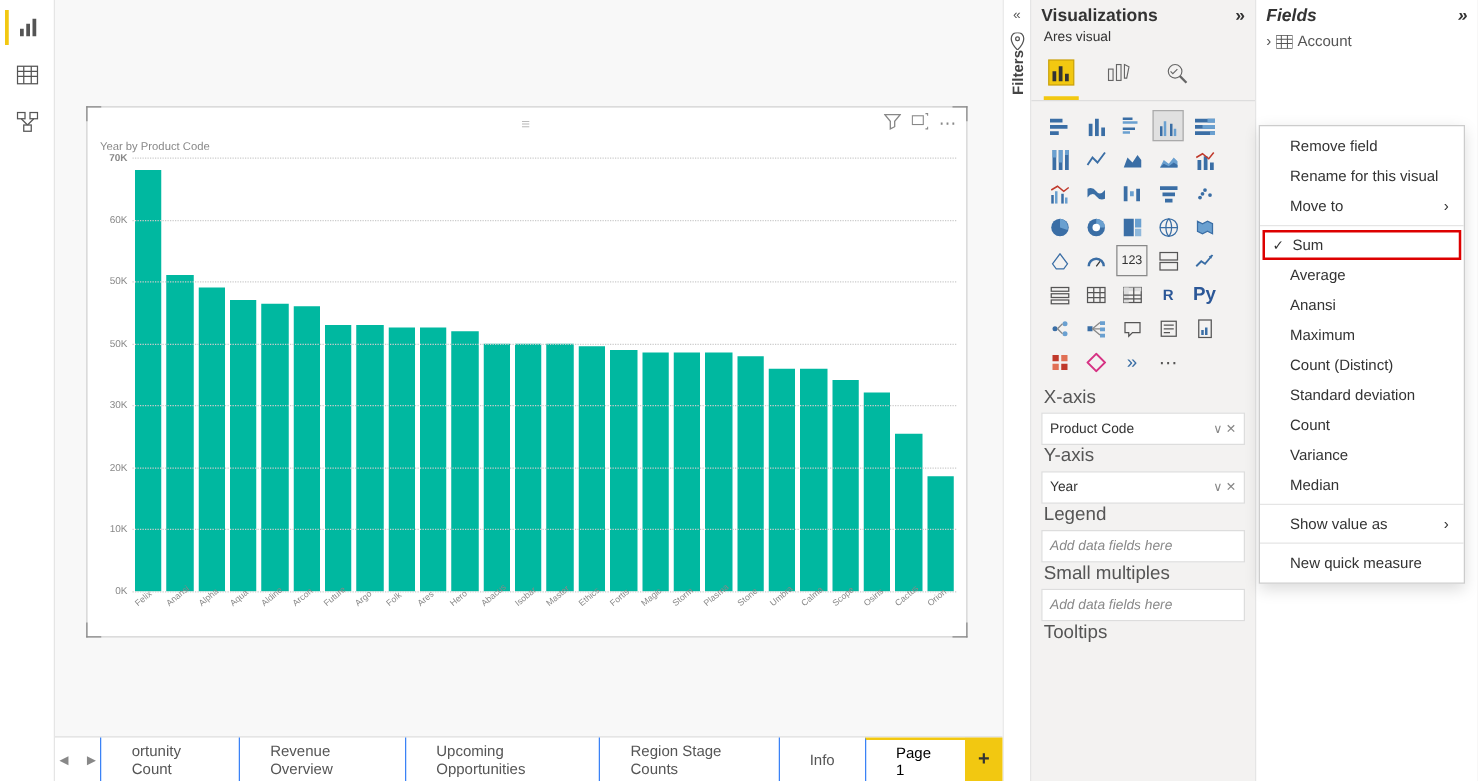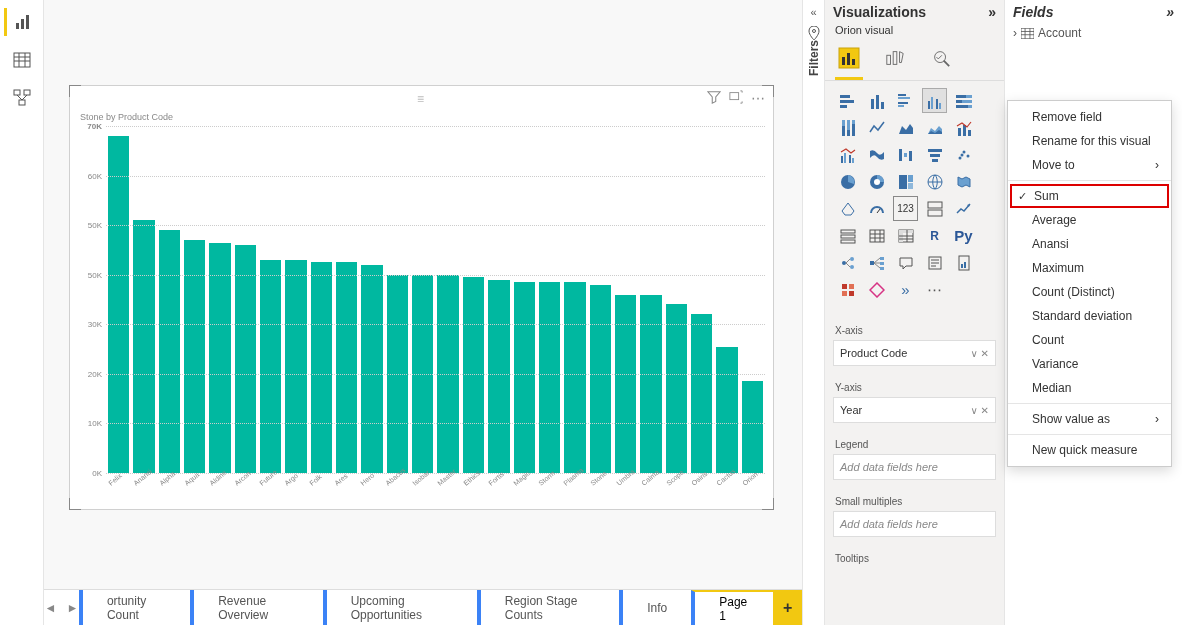--- a/index.html
+++ b/index.html
@@ -39,37 +39,37 @@
 .bv-tab { width: 24px; height: 28px; display: flex; align-items: center; justify-content: center; position: relative; }
 .bv-tab.active::after { content:""; position: absolute; bottom: -8px; left: -2px; right: -2px; height: 3px; background: #f2c811; }
 .viz-icons { display: flex; flex-wrap: wrap; padding: 6px 4px 4px 8px; gap: 0; }
 .viz-icon { width: 25px; height: 25px; display: flex; align-items: center; justify-content: center; margin: 1px 2px; font-size: 15px; color: #3a6ea5; }
 .viz-icon.sel { background: #e0e0e0; border: 1px solid #aaa; }
 .viz-icon.r { color: #2b5797; font-weight: 700; font-size: 12px; }
 .viz-icon.py { color: #2b5797; font-weight: 700; font-size: 15px; }
 .viz-icon.red { color: #c0392b; }
 .viz-icon.pink { color: #d63384; }
 .wells { padding: 2px 8px; overflow-y: auto; }
-.well-label { font-size: 10px; color: #555; margin: 16px 2px 4px; }
+.well-label { font-size: 15px; color: #555; margin: 0 2px 4px; }
 .well { background: #fff; border: 1px solid #ddd; display: flex; align-items: center; justify-content: space-between; padding: 4px 6px; font-size: 11px; color: #333; min-height: 26px; }
 .well .ctl { color: #888; font-size: 10px; }
 .well.placeholder { color: #888; font-style: italic; }
 .fields-pane { width: 178px; background: #fff; border-left: 1px solid #e5e5e5; display: flex; flex-direction: column; position: relative; }
 .fields-pane .pane-header { padding: 4px 8px; font-style: italic; }
 .search-box { margin: 2px 6px 6px; border: 1px solid #ccc; height: 26px; display: flex; align-items: center; padding: 0 6px; color: #888; font-size: 12px; gap: 6px; }
 .search-box input { border: none; outline: none; flex: 1; font-size: 12px; }
 .field-item { font-size: 12px; padding: 2px 8px; color: #555; display: flex; align-items: center; gap: 4px; }
 .context-menu { position: absolute; top: 100px; right: 10px; width: 165px; background: #fff; border: 1px solid #ccc; box-shadow: 0 4px 12px rgba(0,0,0,0.15); z-index: 100; font-size: 12px; padding: 4px 0; }
 .menu-item { padding: 5px 12px 5px 24px; color: #333; position: relative; display: flex; justify-content: space-between; align-items: center; }
 .menu-item.selected::before { content: "✓"; position: absolute; left: 6px; color: #333; font-size: 11px; }
 .menu-item.highlight { border: 2px solid #d00; margin: 0 2px; padding: 3px 10px 3px 22px; }
 .menu-sep { height: 1px; background: #e5e5e5; margin: 3px 0; }
 .bottom-tabs { height: 36px; background: #fff; border-top: 1px solid #ddd; display: flex; align-items: stretch; }
 .tab-scroll { width: 44px; display: flex; align-items: center; justify-content: center; color: #888; font-size: 12px; gap: 6px; }
-.btab { padding: 0 24px; display: flex; align-items: center; font-size: 12px; color: #555; border-left: 4px solid #3b82f6; }
+.btab { padding: 0 24px; display: flex; align-items: center; font-size: 12px; color: #555; border-left: 1px solid #3b82f6; }
 .btab.active { background: #fff; color: #000; border-top: 2px solid #f2c811; }
 .add-tab { width: 36px; display: flex; align-items: center; justify-content: center; background: #f2c811; color: #333; font-size: 16px; font-weight: 700; }
 svg { display: block; }
 </style>
 </head>
 <body>
 
 <div class="main-row">
 
   <div class="left-tabs">
@@ -115,21 +115,21 @@
               </svg>
           </span>
           <span>
             <svg width="14" height="14" viewBox="0 0 16 16">
                 <rect x="1" y="3" width="10" height="8" fill="none" stroke="#888"></rect>
                 <path d="M13 1h2v2M15 13v2h-2" fill="none" stroke="#888"></path>
               </svg>
           </span>
           <span>⋯</span>
         </div>
-        <div class="chart-title">Stone by Product Code</div>
+        <div class="chart-title">Year by Product Code</div>
         <div class="chart-body">
           <div class="y-axis" id="yaxis">
               <div class="y-tick" style="top: 100%;">0K</div>
               <div class="y-tick" style="top: 85.7143%;">10K</div>
               <div class="y-tick" style="top: 71.4286%;">20K</div>
               <div class="y-tick" style="top: 57.1429%;">30K</div>
               <div class="y-tick" style="top: 42.8571%;">50K</div>
               <div class="y-tick" style="top: 28.5714%;">50K</div>
               <div class="y-tick" style="top: 14.2857%;">60K</div>
               <div class="y-tick" style="top: 0%; font-weight: bold;">70K</div>
@@ -224,21 +224,21 @@
         </svg>
     </div>
     <div class="vtxt">Filters</div>
   </div>
 
   <div class="viz-pane">
     <div class="pane-header">
       <span>Visualizations</span>
       <span>»</span>
     </div>
-    <div class="pane-sub">Orion visual</div>
+    <div class="pane-sub">Ares visual</div>
     <div class="bv-tabs">
       <div class="bv-tab active">
         <svg width="22" height="22" viewBox="0 0 22 22">
             <rect x="1" y="1" width="20" height="20" fill="#f2c811" stroke="#caa20a"></rect>
             <rect x="4" y="10" width="3" height="8" fill="#333"></rect>
             <rect x="9" y="6" width="3" height="12" fill="#333"></rect>
             <rect x="14" y="12" width="3" height="6" fill="#333"></rect>
           </svg>
       </div>
       <div class="bv-tab">

